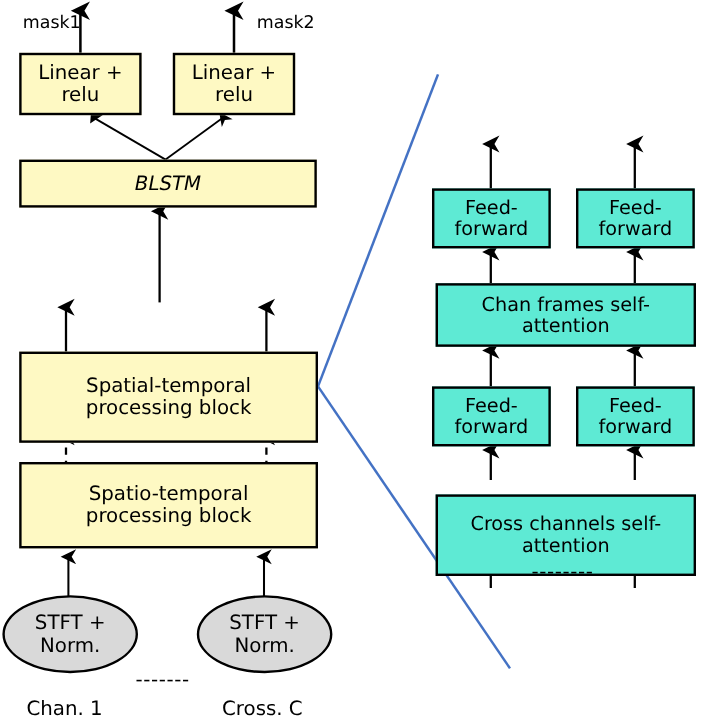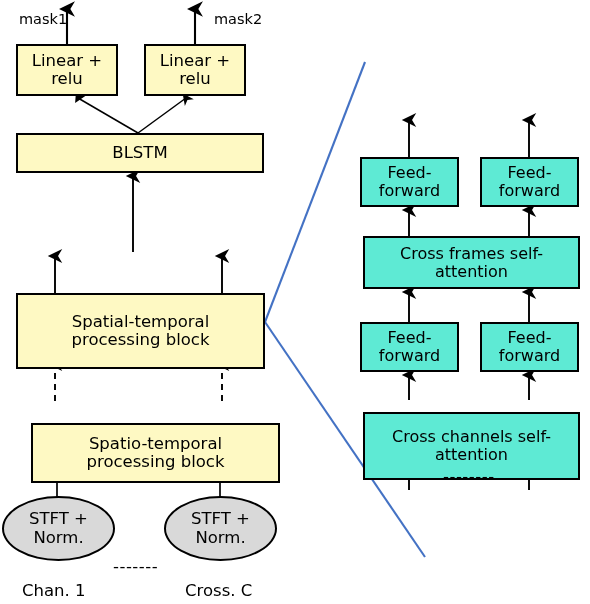--- a/index.html
+++ b/index.html
@@ -166,48 +166,48 @@
 
   <div class="label" style="left:19px; top:11px;">mask1</div>
   <div class="label" style="left:214px; top:11px;">mask2</div>
 
   <div class="box blue-box" style="left:16px; top:44px; width:102px; height:52px;">Linear +
 relu</div>
 
   <div class="box blue-box" style="left:144px; top:44px; width:102px; height:52px;">Linear +
 relu</div>
 
-  <div class="box blue-box" style="left:16px; top:133px; width:248px; height:40px;">BLSTM</div>
+  <div class="box blue-box" style="left:16px; top:133px; width:248px; height:40px;font-style:italic;">BLSTM</div>
 
 
   <div class="box blue-box" style="left:16px; top:293px; width:249px; height:76px;">Spatial-temporal
 processing block</div>
 
-  <div class="box blue-box" style="left:16px; top:423px; width:249px; height:60px;margin-left:15px;">Spatio-temporal
+  <div class="box blue-box" style="left:16px; top:385px; width:249px; height:72px;">Spatio-temporal
 processing block</div>
 
   <div class="ellipse" style="left:2px; top:496px; width:113px; height:65px;">STFT +
 Norm.</div>
 
   <div class="ellipse" style="left:164px; top:496px; width:113px; height:65px;">STFT +
 Norm.</div>
 
   <div class="label-big" style="left:113px; top:557px; letter-spacing:0.5px;">-------</div>
 
   <div class="label-big" style="left:22px; top:581px;">Chan. 1</div>
 
   <div class="label-big" style="left:185px; top:581px;">Cross. C</div>
 
   <div class="box yellow-box" style="left:360px; top:157px; width:99px; height:50px;">Feed-
 forward</div>
 
   <div class="box yellow-box" style="left:480px; top:157px; width:99px; height:50px;">Feed-
 forward</div>
 
-  <div class="box yellow-box" style="left:363px; top:236px; width:217px; height:53px;">Cross frames self-
+  <div class="box yellow-box" style="left:363px; top:236px; width:217px; height:53px;">Chan frames self-
 attention</div>
 
   <div class="box yellow-box" style="left:360px; top:322px; width:99px; height:50px;">Feed-
 forward</div>
 
   <div class="box yellow-box" style="left:480px; top:322px; width:99px; height:50px;">Feed-
 forward</div>
 
   <div class="box yellow-box" style="left:363px; top:412px; width:217px; height:68px;">Cross channels self-
 attention</div>

